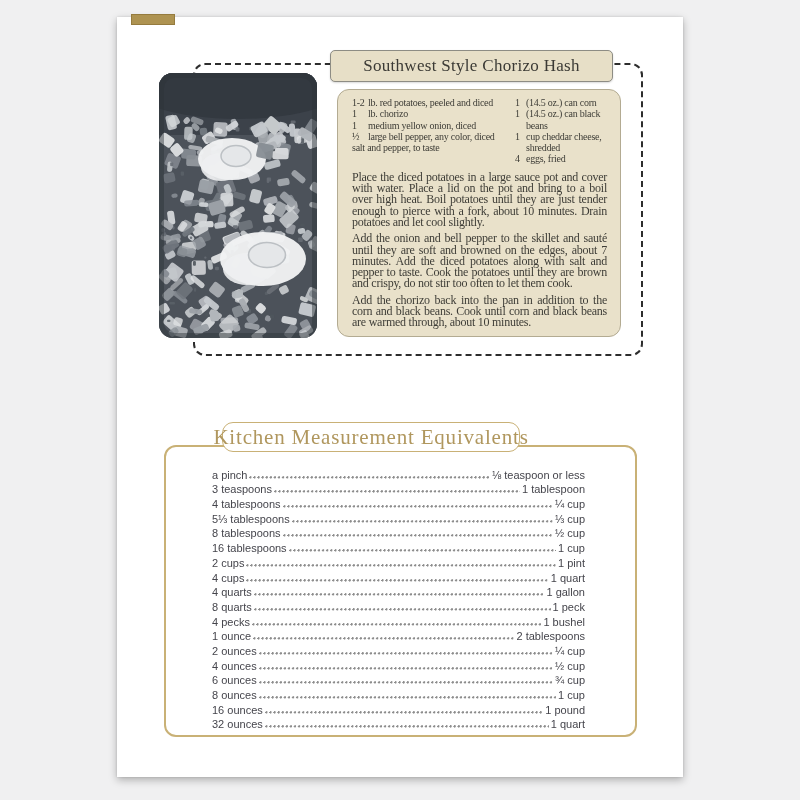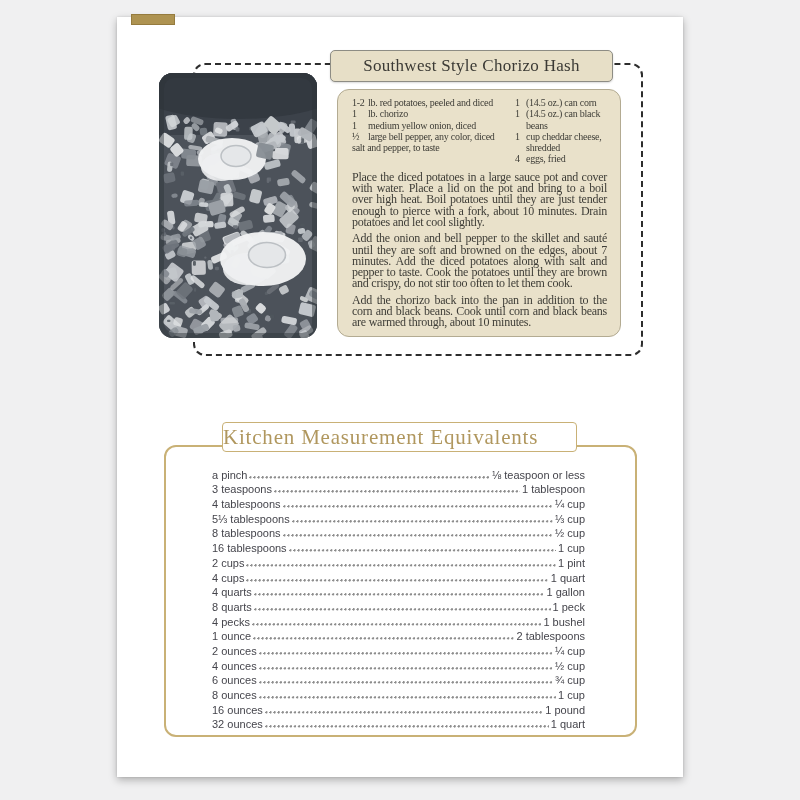--- a/index.html
+++ b/index.html
@@ -60,24 +60,24 @@
     text-align:justify;
   }
   
   .meas-box{
     position:absolute;left:47px;top:428px;width:473px;height:292px;
     border:2px solid var(--gold-border,#c9b176);border-radius:12px;
     box-sizing:border-box;z-index:1;
     padding:19px 50px 16px 46px;
   }
   .meas-title-box{
-    position:absolute;left:105px;top:405px;width:355px;height:30px;
+    position:absolute;left:105px;top:405px;width:298px;height:30px;
     background:#ffffff;border:1.5px solid var(--gold-border,#c9b176);
-    border-radius:4px;box-sizing:border-box;z-index:2;
-    display:flex;align-items:center;justify-content:flex-start;
+    border-radius:11px;box-sizing:border-box;z-index:2;
+    display:flex;align-items:center;justify-content:center;
   }
   .meas-title-box span{
     font-size:21px;color:var(--gold-text,#b0975e);letter-spacing:.8px;white-space:nowrap;
   }
   .m-row{
     display:flex;align-items:flex-end;height:14.7px;
     font-family:"Liberation Sans","DejaVu Sans",sans-serif;
     font-size:11px;color:#45454c;
   }
   .m-from,.m-to{white-space:nowrap;line-height:12px;}

